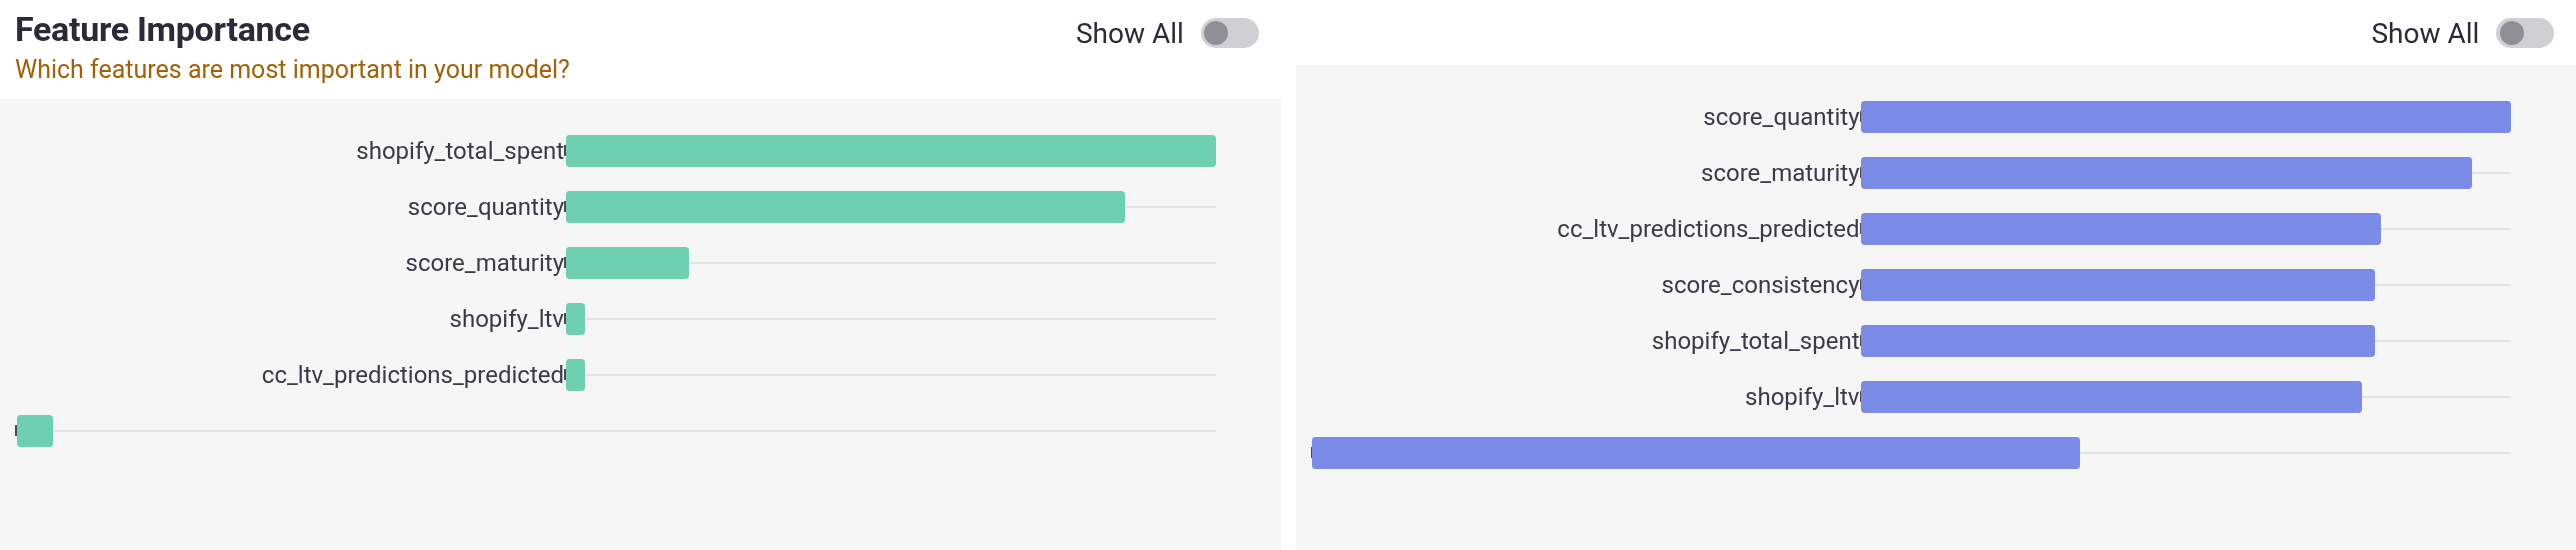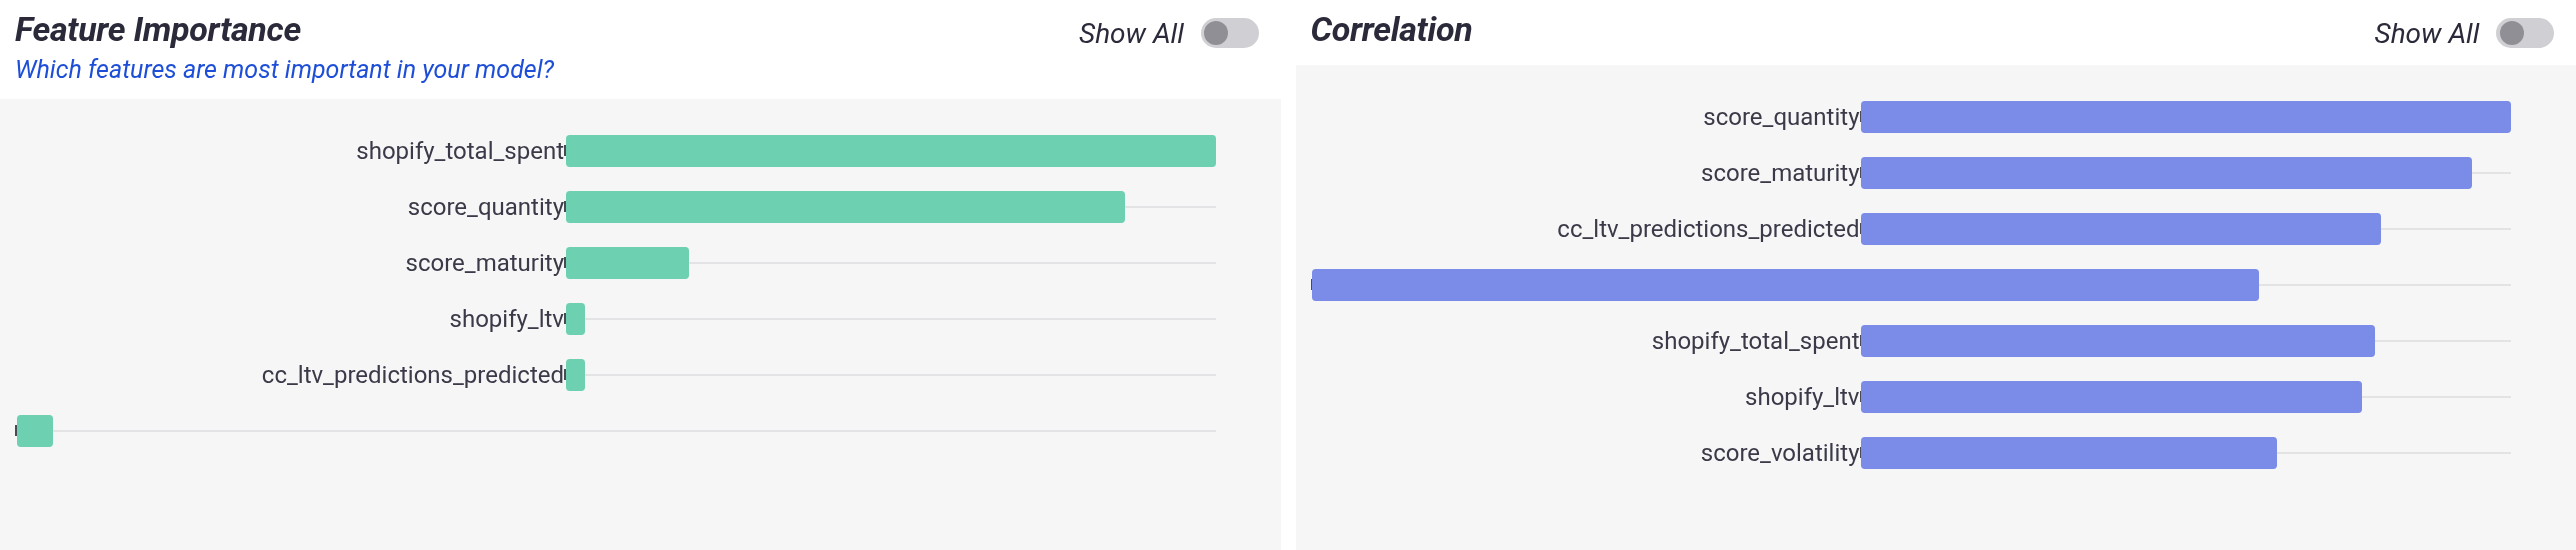--- a/index.html
+++ b/index.html
@@ -21,32 +21,31 @@
     flex-direction: column;
     min-width: 0;
   }
   .panel + .panel { margin-left: 15px; }
   .panel-header {
     display: flex;
     justify-content: space-between;
     align-items: flex-start;
     padding: 9.3px 22px 15px 15px;
     background: #ffffff;
-    font-style: italic;
   }
   .titles { display: flex; flex-direction: column; }
   .title {
     font-size: 34px;
     font-weight: 700;
     color: #2a2a3a;
     letter-spacing: -0.3px;
   }
   .subtitle {
     font-size: 25px;
-    color: #1d4ed8;
+    color: #a16207;
     margin-top: 5.6px;
   }
   .toggle-group {
     display: flex;
     align-items: center;
     gap: 16.7px;
     margin-top: 7.4px;
   }
   .toggle-label {
     font-size: 28px;
@@ -166,21 +165,20 @@
           <div class="tick"></div>
           <div class="track">
             <div class="bar green" style="width: 3%;"></div>
           </div>
         </div>
       </div>
     </div>
     <div class="panel">
       <div class="panel-header">
         <div class="titles">
-          <div class="title">Correlation</div>
         </div>
         <div class="toggle-group">
           <span class="toggle-label">Show All</span>
           <div class="switch">
             <div class="switch-knob"></div>
           </div>
         </div>
       </div>
       <div class="chart-area">
         <div class="row">
@@ -198,41 +196,41 @@
           </div>
         </div>
         <div class="row">
           <div class="row-label">cc_ltv_predictions_predicted</div>
           <div class="tick"></div>
           <div class="track">
             <div class="bar blue" style="width: 80%;"></div>
           </div>
         </div>
         <div class="row">
+          <div class="row-label">score_consistency</div>
           <div class="tick"></div>
           <div class="track">
             <div class="bar blue" style="width: 79%;"></div>
           </div>
         </div>
         <div class="row">
           <div class="row-label">shopify_total_spent</div>
           <div class="tick"></div>
           <div class="track">
             <div class="bar blue" style="width: 79%;"></div>
           </div>
         </div>
         <div class="row">
           <div class="row-label">shopify_ltv</div>
           <div class="tick"></div>
           <div class="track">
             <div class="bar blue" style="width: 77%;"></div>
           </div>
         </div>
         <div class="row">
-          <div class="row-label">score_volatility</div>
           <div class="tick"></div>
           <div class="track">
             <div class="bar blue" style="width: 64%;"></div>
           </div>
         </div>
       </div>
     </div>
   </div>
 
 

